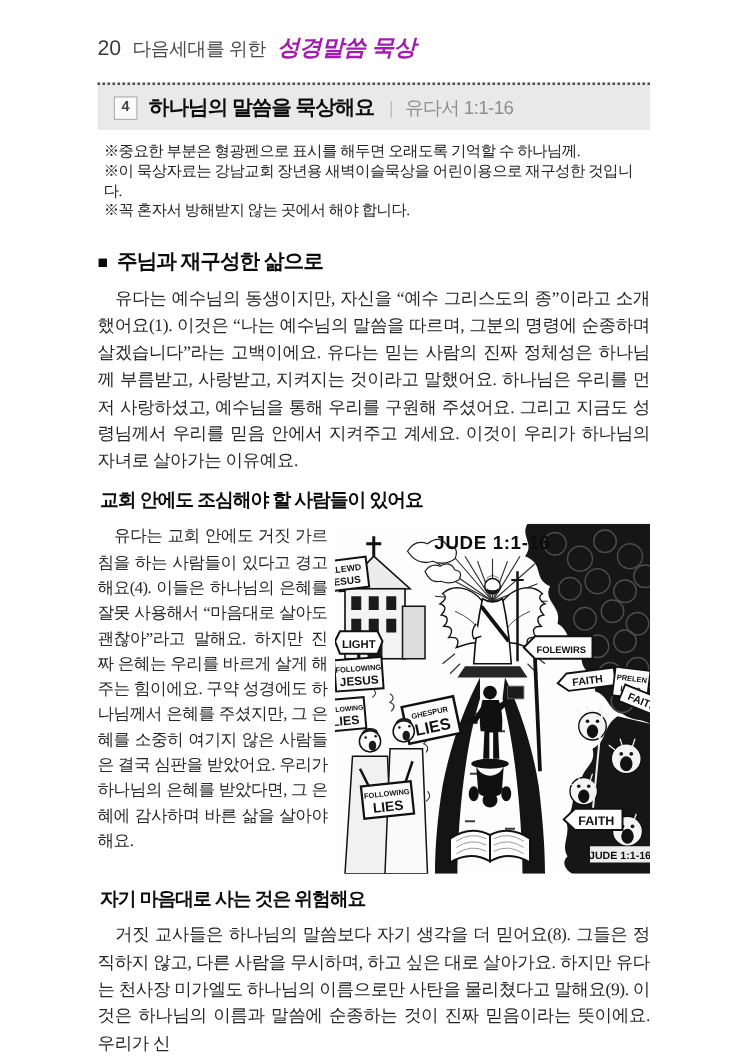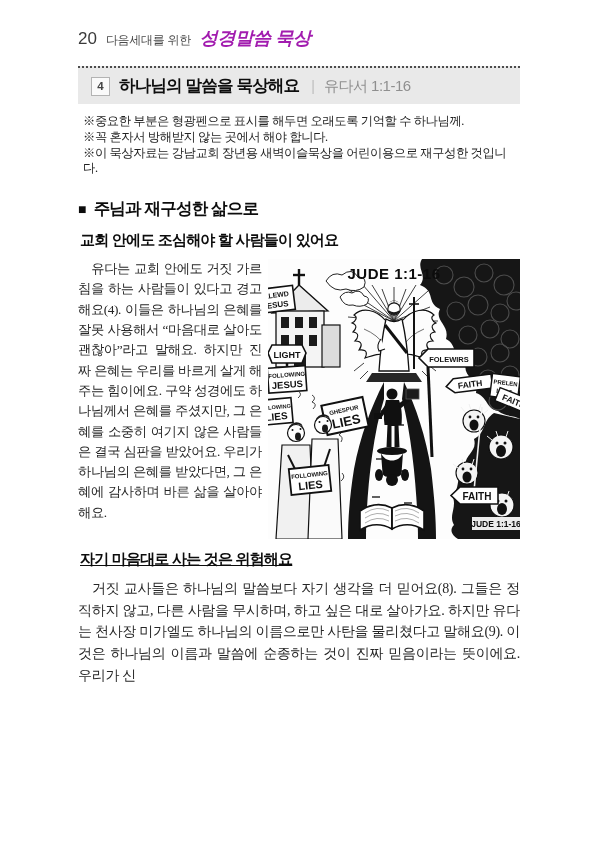--- a/index.html
+++ b/index.html
@@ -2,38 +2,38 @@
 <html><head>
 <meta charset="utf-8">
 <style>
   html,body{margin:0;padding:0;background:#ffffff;}
   body{width:600px;height:850px;overflow:hidden;font-family:"Liberation Serif",serif;color:#262626;}
   .page{position:relative;width:600px;height:850px;box-sizing:border-box;padding:26px 80px 0 78px;background:#fff;}
 
   
   .running-head{display:flex;align-items:baseline;gap:9px;font-family:"Liberation Sans",sans-serif;text-align:right;}
   .page-num{font-size:17px;color:#3a3a3a;letter-spacing:0;}
-  .series-prefix{font-size:12px;color:#4a4a4a;letter-spacing:-0.3px;}
+  .series-prefix{font-size:15px;color:#4a4a4a;letter-spacing:-0.3px;}
   .series-title{font-size:18px;font-weight:700;color:#a21caf;letter-spacing:-0.3px;font-style:italic;}
 
   
   .title-box{margin-top:16px;height:38px;background:#e9e9e9;border-top:2px dotted #4c4c4c;display:flex;align-items:center;padding-left:13px;box-sizing:border-box;font-family:"Liberation Sans",sans-serif;}
   .badge{width:17px;height:17px;border:1px solid #b3b3b3;background:#fafafa;color:#444;font-size:11.5px;font-weight:700;display:flex;align-items:center;justify-content:center;margin-right:9px;}
   .lesson-title{font-size:16.5px;font-weight:700;color:#0d0d0d;letter-spacing:-0.8px;}
   .sep{color:#bcbcbc;font-size:14px;margin:0 9px 0 12px;font-weight:400;}
   .reference{font-size:15px;color:#8f8f8f;letter-spacing:-0.5px;text-align:center;}
 
   
   .notes{list-style:none;margin:10px 0 0;padding:0 0 0 5px;font-size:12.3px;line-height:15.8px;color:#222;letter-spacing:-0.4px;}
 
   
   .section-heading{margin:21px 0 0;font-family:"Liberation Sans",sans-serif;font-size:16.5px;font-weight:700;color:#0c0c0c;letter-spacing:-0.8px;display:flex;align-items:center;gap:8px;}
   .section-heading .bullet{font-size:14px;line-height:1;}
   .sub-heading{margin:11px 0 0;font-family:"Liberation Sans",sans-serif;font-size:15px;font-weight:700;color:#0c0c0c;letter-spacing:-0.8px;padding-left:2px;}
-  .sub-heading.second{text-decoration:underline;}
+  .sub-heading.second{}
 
   
   .body-text{margin:9px 0 0;font-size:14px;line-height:21.6px;text-align:justify;text-indent:1em;letter-spacing:-0.3px;word-break:break-all;color:#262626;}
   .two-col{display:flex;justify-content:flex-start;margin-top:9px;}
   .two-col .col-text{width:184px;flex:none;margin:0;font-size:13.3px;line-height:20.3px;text-align:justify;text-indent:1em;letter-spacing:-0.4px;word-break:break-all;}
   .illustration{flex:none;width:252px;height:280px;margin:0 0 0 6px;}
   .illustration svg{display:block;width:252px;height:280px;}
 </style>
 </head>
 <body>
@@ -48,28 +48,29 @@
 
   <div class="title-box">
     <span class="badge">4</span>
     <span class="lesson-title">하나님의 말씀을 묵상해요</span>
     <span class="sep">|</span>
     <span class="reference">유다서 1:1-16</span>
   </div>
 
   <ul class="notes">
     <li>※중요한 부분은 형광펜으로 표시를 해두면 오래도록 기억할 수 하나님께.</li>
+    <li>※이 묵상자료는 강남교회 장년용 새벽이슬묵상을 어린이용으로 재구성한 것입니다.</li>
     <li>※꼭 혼자서 방해받지 않는 곳에서 해야 합니다.</li>
-    <li>※이 묵상자료는 강남교회 장년용 새벽이슬묵상을 어린이용으로 재구성한 것입니다.</li>
   </ul>
 
   <h2 class="section-heading">
     <span class="bullet">■</span>
     <span>주님과 재구성한 삶으로</span>
   </h2>
+  <p class="body-text">유다는 예수님의 동생이지만, 자신을 “예수 그리스도의 종”이라고 소개했어요(1). 이것은 “나는 예수님의 말씀을 따르며, 그분의 명령에 순종하며 살겠습니다”라는 고백이에요. 유다는 믿는 사람의 진짜 정체성은 하나님께 부름받고, 사랑받고, 지켜지는 것이라고 말했어요. 하나님은 우리를 먼저 사랑하셨고, 예수님을 통해 우리를 구원해 주셨어요. 그리고 지금도 성령님께서 우리를 믿음 안에서 지켜주고 계세요. 이것이 우리가 하나님의 자녀로 살아가는 이유예요.</p>
 
   <h3 class="sub-heading">교회 안에도 조심해야 할 사람들이 있어요</h3>
 
   <div class="two-col">
     <p class="col-text">유다는 교회 안에도 거짓 가르침을 하는 사람들이 있다고 경고해요(4). 이들은 하나님의 은혜를 잘못 사용해서 “마음대로 살아도 괜찮아”라고 말해요. 하지만 진짜 은혜는 우리를 바르게 살게 해주는 힘이에요. 구약 성경에도 하나님께서 은혜를 주셨지만, 그 은혜를 소중히 여기지 않은 사람들은 결국 심판을 받았어요. 우리가 하나님의 은혜를 받았다면, 그 은혜에 감사하며 바른 삶을 살아야 해요.</p>
 
     <figure class="illustration">
       <svg viewBox="0 0 252 280" xmlns="http://www.w3.org/2000/svg">
         <rect width="252" height="280" fill="#fdfdfd"></rect>
 

